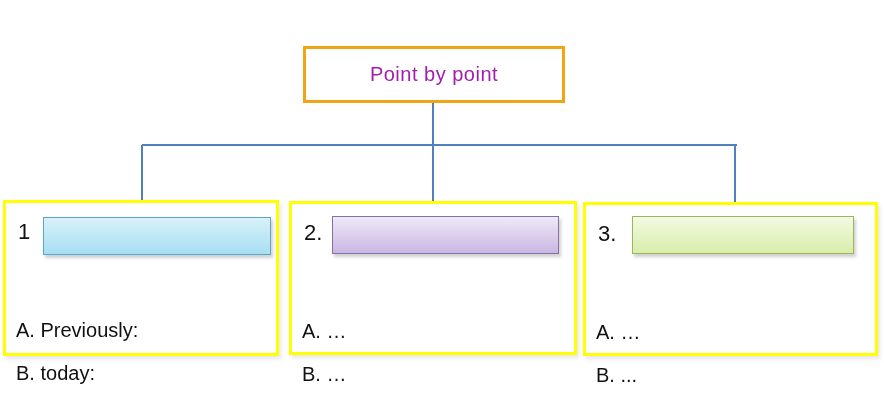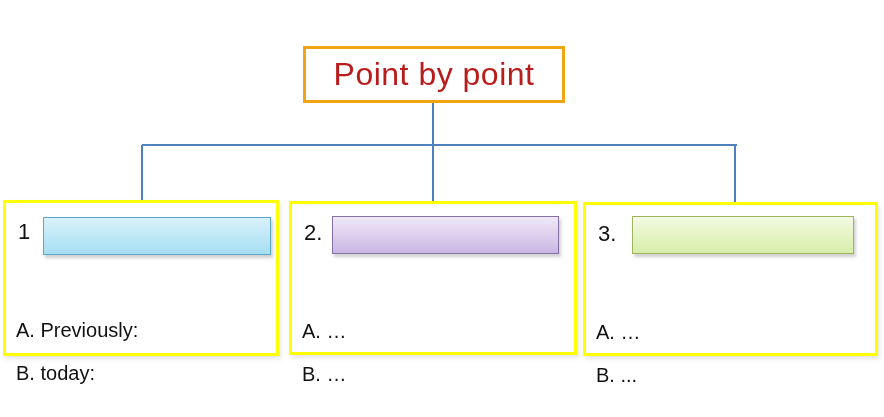--- a/index.html
+++ b/index.html
@@ -22,22 +22,22 @@
     width: 262px;
     height: 57px;
     border: 3px solid var(--title-border, #f2a512);
     background: #ffffff;
     display: flex;
     align-items: center;
     justify-content: center;
     box-sizing: border-box;
   }
   .title-text {
-    font-size: 32px;
-    color: #b91c1c;
+    font-size: 20px;
+    color: #a21caf;
     letter-spacing: 0.5px;
     white-space: nowrap;
   }
   .connector {
     position: absolute;
     background: var(--connector, #4f81bd);
   }
   .conn-center-v { left: 432px; top: 103px; width: 2px; height: 98px; }
   .conn-h        { left: 142px; top: 144px; width: 595px; height: 2px; }
   .conn-left-v   { left: 141px; top: 145px; width: 2px; height: 56px; }

